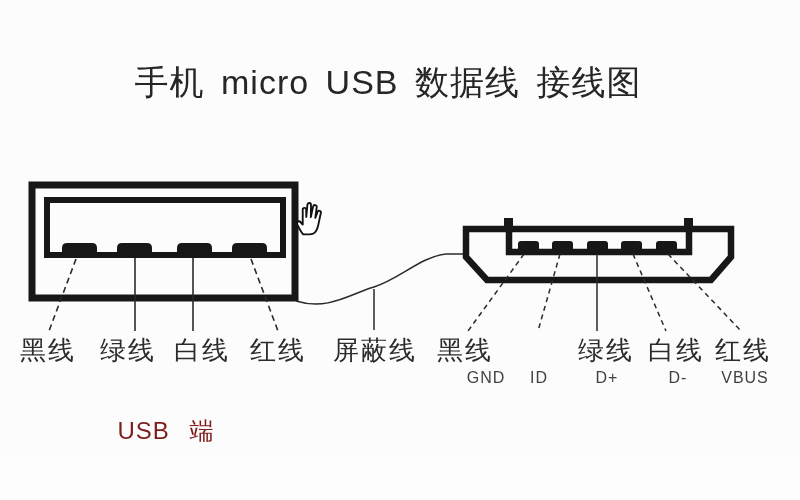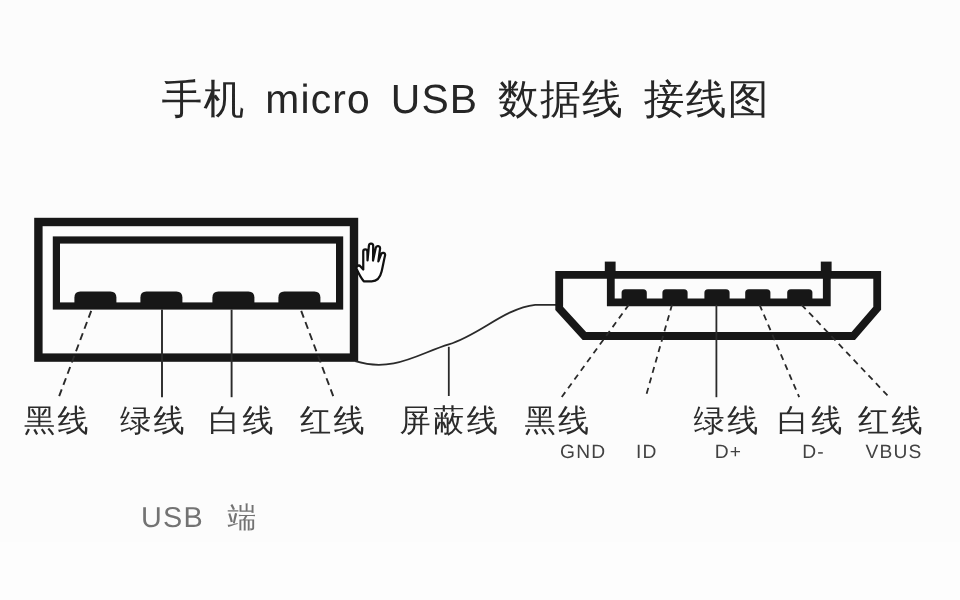--- a/index.html
+++ b/index.html
@@ -20,21 +20,21 @@
     position:absolute; transform:translateX(-50%);
     font-size:26px; letter-spacing:2px; white-space:nowrap; color:#2b2b2b;font-family:Liberation Serif, serif;
   }
   .signal {
     position:absolute; transform:translateX(-50%);
     font-size:16px; letter-spacing:1px; white-space:nowrap; color:#424242;
   }
   .caption {
     position:absolute; transform:translateX(-50%);
     font-size:24px; letter-spacing:1px; word-spacing:12px;
-    white-space:nowrap; color:#737373;
+    white-space:nowrap; color:#7f1d1d;
   }
   .cursor-icon { position:absolute; left:294px; top:196px; }
 </style>
 </head>
 <body>
 
 <div class="stage">
 
   <div class="title">手机 micro USB 数据线 接线图</div>
 

